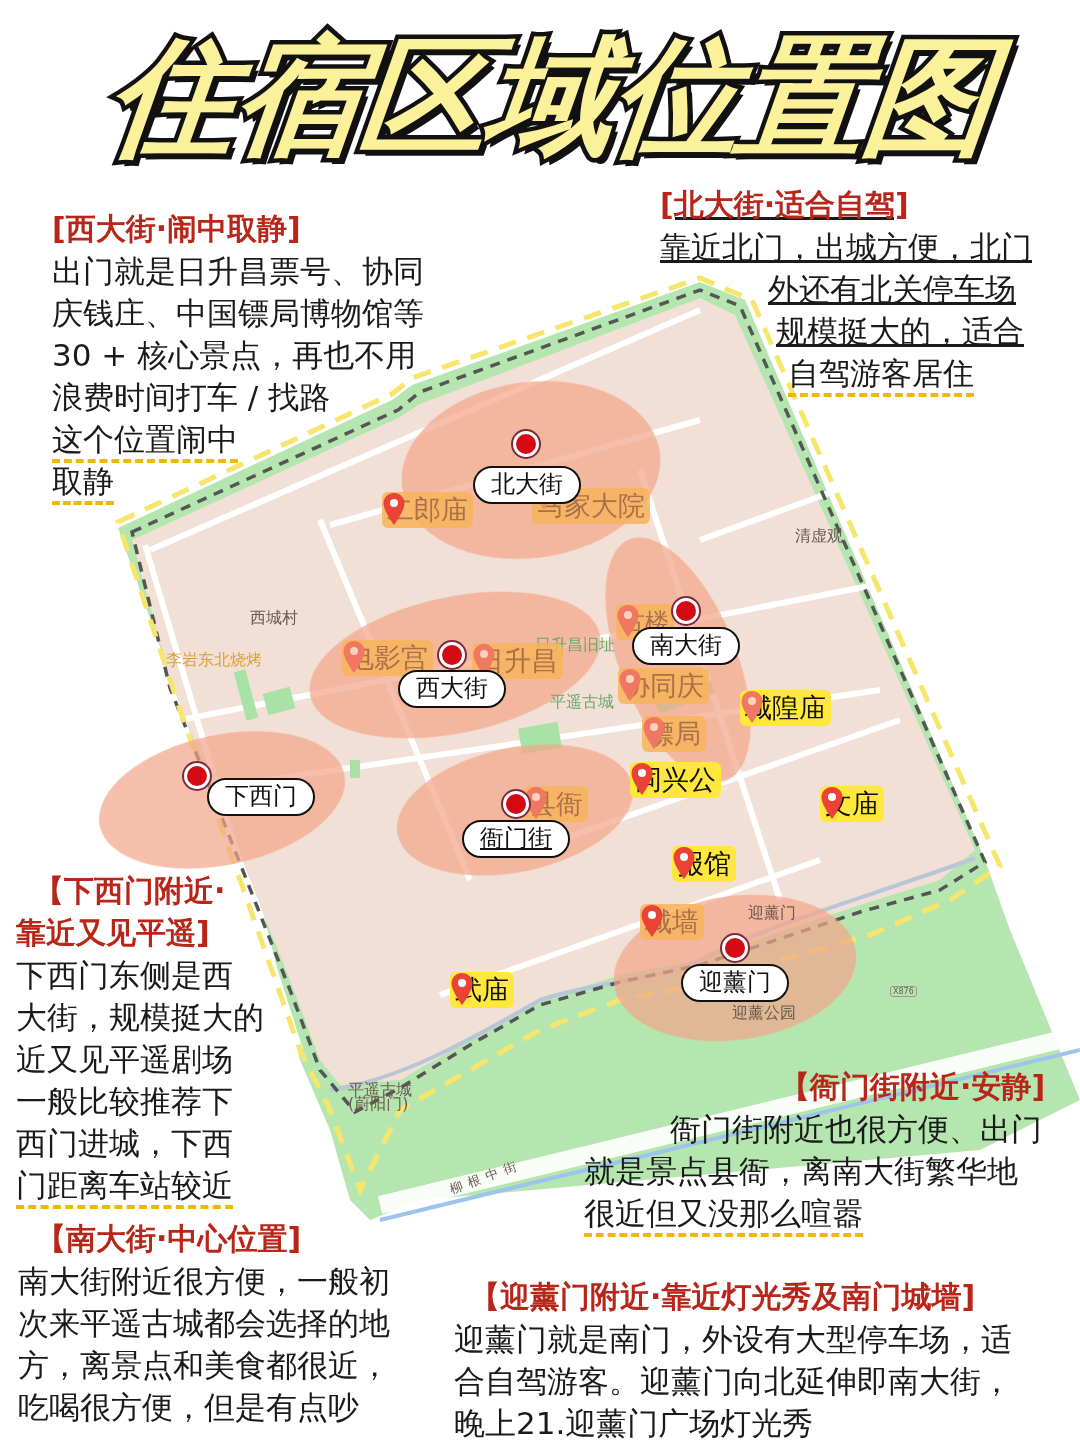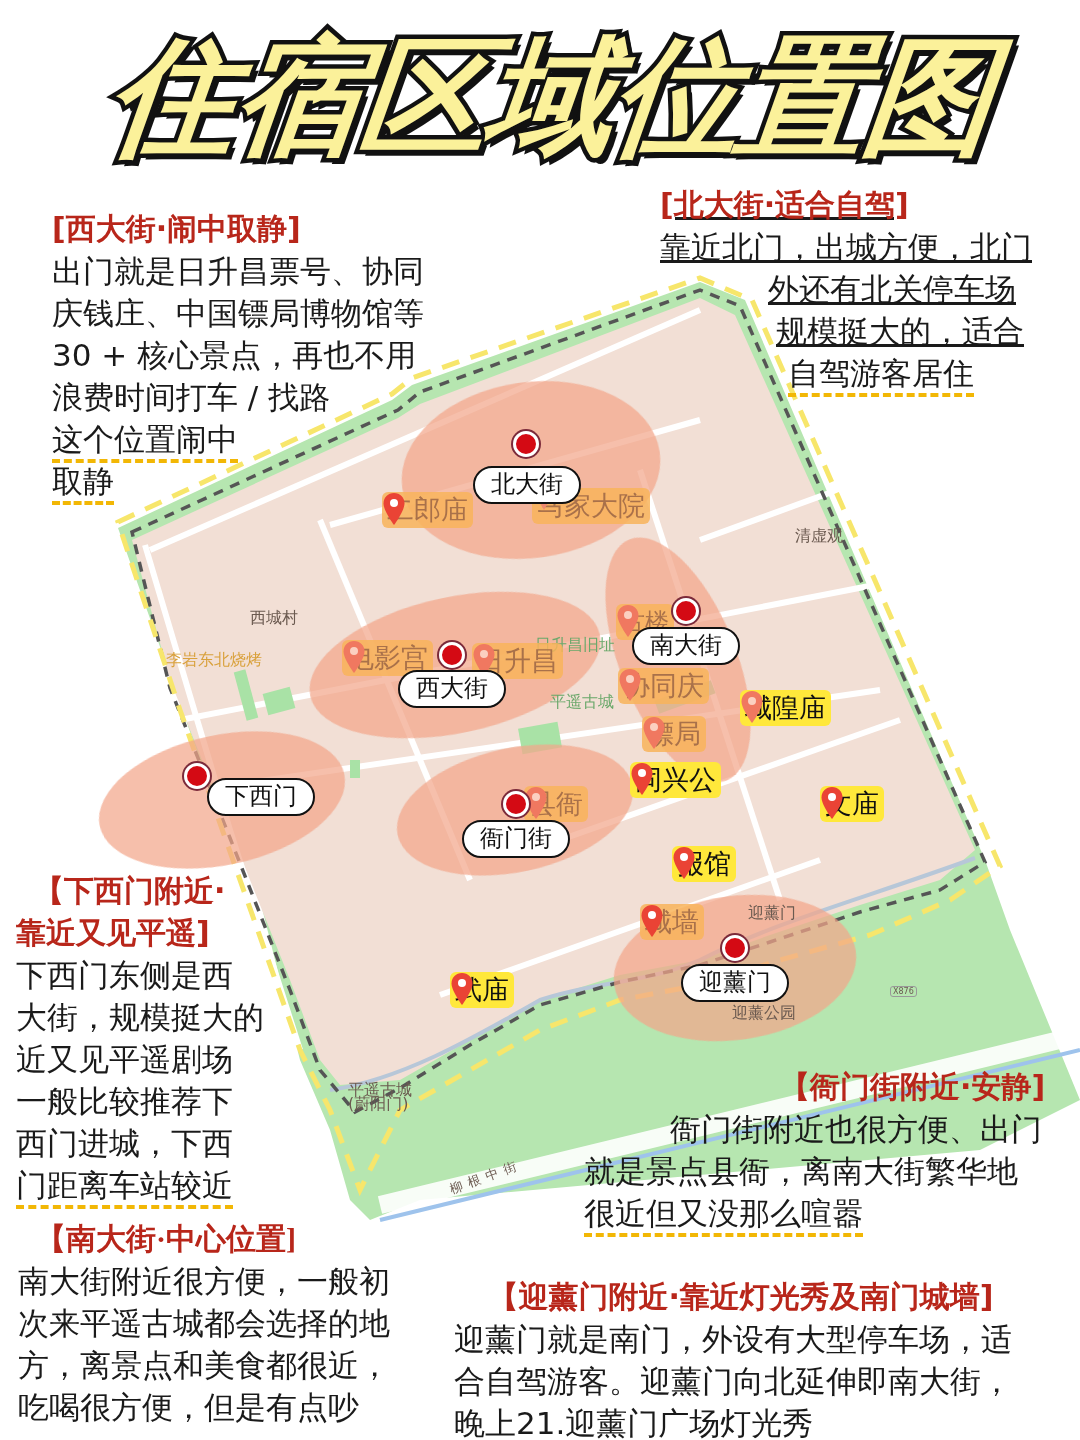--- a/index.html
+++ b/index.html
@@ -228,21 +228,21 @@
   <div class="area-dot" style="left:452px;top:655px;"></div>
   <div class="area-pill" style="left:452px;top:670px;">西大街</div>
 
   <div class="area-dot" style="left:686px;top:611px;"></div>
   <div class="area-pill" style="left:686px;top:627px;">南大街</div>
 
   <div class="area-dot" style="left:197px;top:776px;"></div>
   <div class="area-pill" style="left:261px;top:778px;">下西门</div>
 
   <div class="area-dot" style="left:516px;top:804px;"></div>
-  <div class="area-pill" style="left:516px;top:820px;">衙门街</div>
+  <div class="area-pill" style="left:516px;top:820px;text-decoration:underline;">衙门街</div>
 
   <div class="area-dot" style="left:735px;top:948px;"></div>
   <div class="area-pill" style="left:735px;top:964px;">迎薰门</div>
 </div>
 
 <div class="title">
   <span>住宿区域位置图</span>
 </div>
 
 <div class="note" style="left:52px;top:208px;">
@@ -275,25 +275,25 @@
 </div>
 
 <div class="note" style="left:584px;top:1066px;">
   <div class="head" style="padding-left:196px;">【衙门街附近·安静]</div>
   <div class="line" style="padding-left:86px;">衙门街附近也很方便、出门</div>
   <div class="line">就是景点县衙，离南大街繁华地</div>
   <div class="line dash-u" style="display:inline-block;">很近但又没那么喧嚣</div>
 </div>
 
 <div class="note" style="left:18px;top:1218px;">
-  <div class="head" style="padding-left:18px;font-family:Liberation Serif, serif;">【南大街·中心位置]</div>
+  <div class="head" style="padding-left:18px;">【南大街·中心位置]</div>
   <div class="line">南大街附近很方便，一般初</div>
   <div class="line">次来平遥古城都会选择的地</div>
   <div class="line">方，离景点和美食都很近，</div>
   <div class="line">吃喝很方便，但是有点吵</div>
 </div>
 
 <div class="note" style="left:454px;top:1276px;">
-  <div class="head" style="padding-left:16px;text-align:center;">【迎薰门附近·靠近灯光秀及南门城墙]</div>
+  <div class="head" style="padding-left:16px;">【迎薰门附近·靠近灯光秀及南门城墙]</div>
   <div class="line">迎薰门就是南门，外设有大型停车场，适</div>
   <div class="line">合自驾游客。迎薰门向北延伸即南大街，</div>
   <div class="line">晚上21.迎薰门广场灯光秀</div>
 </div>
 
 </body></html>

